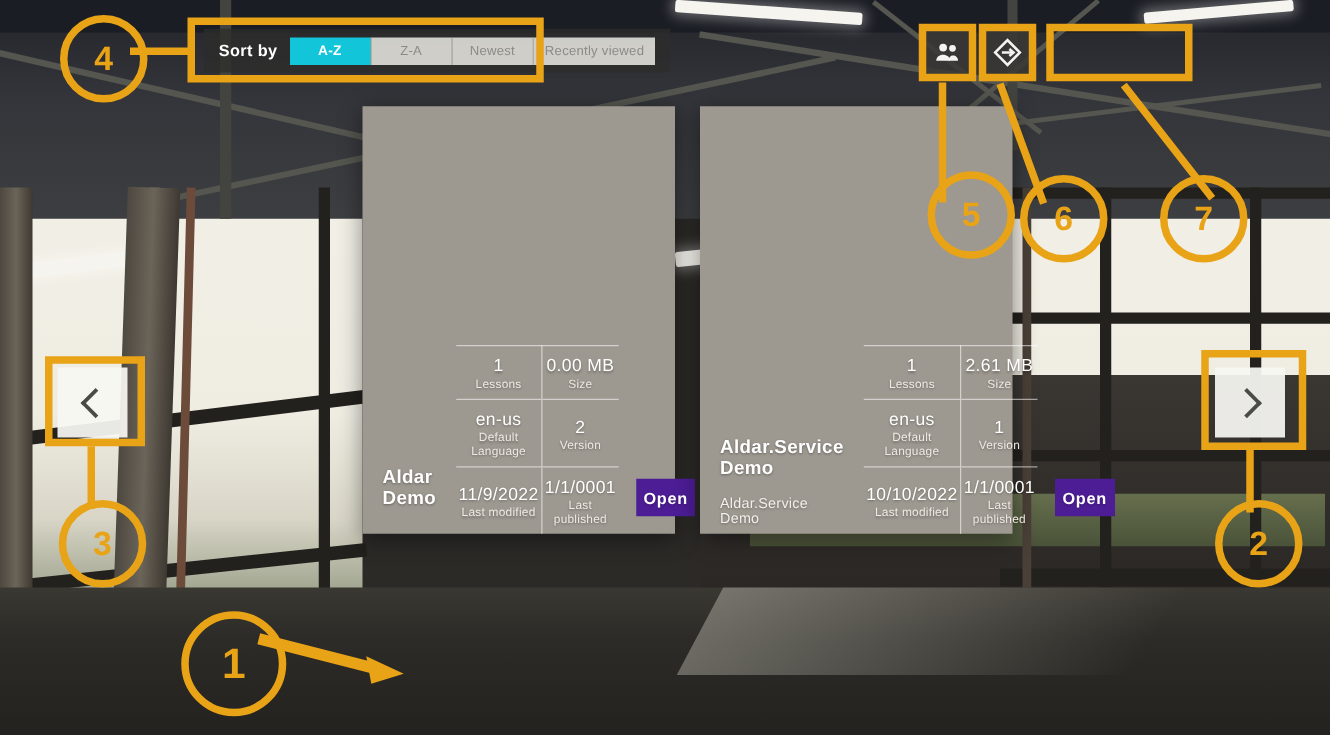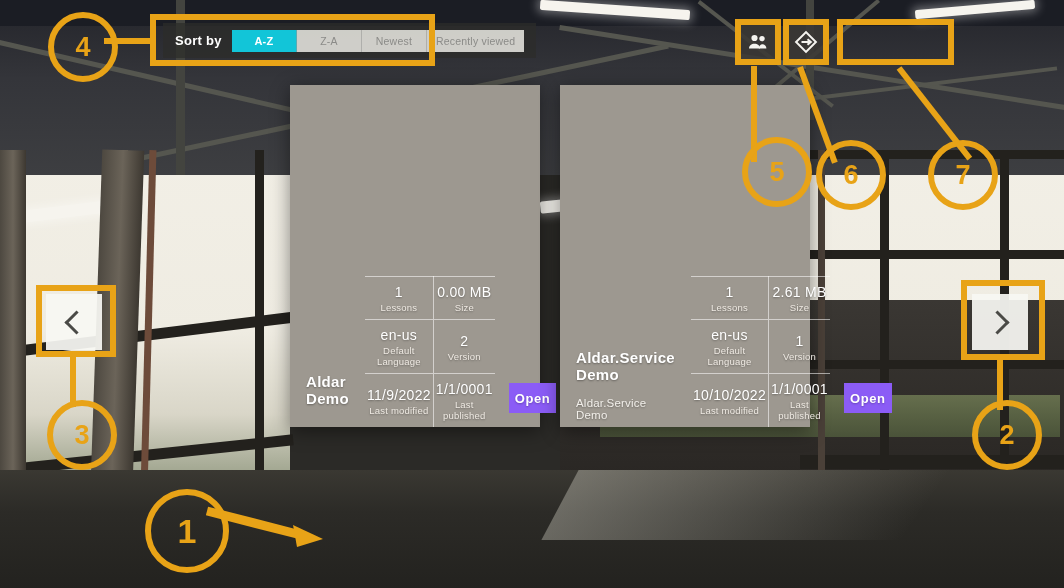--- a/index.html
+++ b/index.html
@@ -147,21 +147,21 @@
   .stat-val {
     display:block; color:#fff; font-size:14px; letter-spacing:.3px;
     text-shadow:0 1px 2px rgba(0,0,0,.3);
   }
   .stat-lbl {
     display:block; color:#efeae3; font-size:9.5px; margin-top:2px;
     letter-spacing:.2px; text-shadow:0 1px 2px rgba(0,0,0,.3);
   }
   .open-btn {
     margin: 10px 14px 14px 14px; height: 30px;
-    background:#8b5cf6; color:#fff; border:none;
+    background:#4c1d95; color:#fff; border:none;
     font-size:13px; font-weight:bold; letter-spacing:.6px;
     font-family:"Liberation Sans", sans-serif; cursor:pointer;
     text-shadow:0 1px 2px rgba(0,0,0,.25);
   }
 
   
   .sortbar {
     position:absolute; left:163px; top:23px; height:35px;
     display:flex; align-items:center; gap:10px;
     background: rgba(45,44,41,.72); padding: 0 12px;

